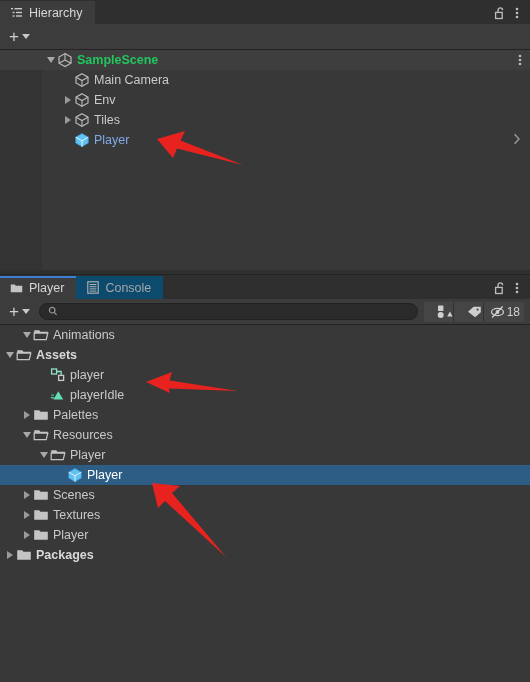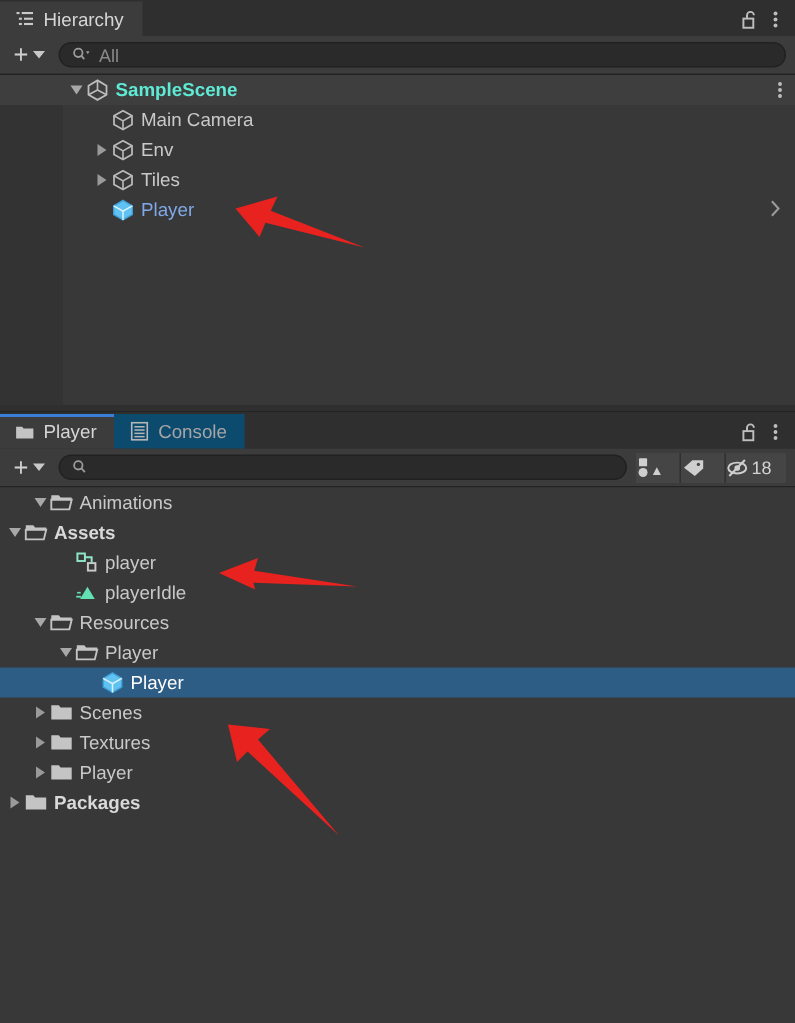--- a/index.html
+++ b/index.html
@@ -33,32 +33,32 @@
   .addbtn{display:flex;align-items:center;gap:3px;height:18px;padding:0 3px;color:#c8c8c8;}
   .plus{font-size:17px;line-height:15px;font-weight:400;color:#cfcfcf;}
   .caret-dn{width:0;height:0;border-left:4px solid transparent;border-right:4px solid transparent;border-top:5px solid #c8c8c8;}
   .searchfield{
     flex:1 1 auto;height:17px;background:#2a2a2a;border:1px solid #212121;border-radius:9px;
     display:flex;align-items:center;gap:5px;padding:0 8px;box-sizing:border-box;color:#8d8d8d;font-size:12px;
   }
   .searchfield .ph{color:#8a8a8a;}
 
   .iconbtn{
-    width:30px;height:20px;display:flex;align-items:center;justify-content:flex-start;
+    width:30px;height:20px;display:flex;align-items:center;justify-content:flex-end;
     background:#454545;border-right:1px solid #303030;box-sizing:border-box;color:#cdcdcd;
   }
   .iconbtn:last-child{border-right:none;}
   .btngroup{display:flex;align-items:center;height:20px;background:#454545;}
   .hidecount{font-size:12px;color:#d2d2d2;padding-right:4px;}
 
   
   .treewrap{position:relative;overflow:hidden;background:#383838;}
   .gutter{position:absolute;left:0;top:0;bottom:0;width:42px;background:#333333;}
   .row{position:relative;height:20px;display:flex;align-items:center;white-space:nowrap;font-size:12.5px;color:#c9c9c9;}
-  .row.scene{background:#3e3e3e;color:#5eead4;font-weight:bold;}
+  .row.scene{background:#3e3e3e;color:#22c55e;font-weight:bold;}
   .row.selected{background:#2d5c85;color:#ffffff;}
   .row .arrow{
     width:11px;height:11px;flex:0 0 auto;display:flex;align-items:center;justify-content:center;margin-right:1px;
   }
   .tri-right{width:0;height:0;border-top:4px solid transparent;border-bottom:4px solid transparent;border-left:6px solid #9a9a9a;}
   .tri-down{width:0;height:0;border-left:4.5px solid transparent;border-right:4.5px solid transparent;border-top:6px solid #a8a8a8;}
   .row .ico{width:16px;height:16px;flex:0 0 auto;display:flex;align-items:center;justify-content:center;margin-right:4px;}
   .row .lbl{line-height:20px;}
   .row.blue .lbl{color:#7fa9e8;}
   .row.bold .lbl{font-weight:bold;color:#d9d9d9;}
@@ -107,30 +107,20 @@
           </svg>
         </span>
       </div>
     </div>
 
     <div class="toolbar">
       <div class="addbtn">
         <span class="plus">+</span>
         <span class="caret-dn"></span>
       </div>
-      <div class="searchfield">
-        <span style="display:inline-flex;">
-          <svg width="13" height="11" viewBox="0 0 13 11">
-            <circle cx="4.2" cy="4.2" r="2.8" fill="none" stroke="#9b9b9b" stroke-width="1.2"></circle>
-            <line x1="6.3" y1="6.3" x2="8.2" y2="8.4" stroke="#9b9b9b" stroke-width="1.2"></line>
-            <path d="M9.3 3.2 l2.4 0 -1.2 2.0 z" fill="#9b9b9b"></path>
-          </svg>
-        </span>
-        <span class="ph">All</span>
-      </div>
     </div>
 
     <div class="treewrap" style="height:223px;">
       <div class="gutter"></div>
       <div id="hier-rows" style="position:relative;">
           <div class="row scene">
             <span style="width: 45px; flex: 0 0 auto;"></span>
             <span class="arrow">
               <span class="tri-down"></span>
             </span>
@@ -329,20 +319,32 @@
             <span style="width: 38px; flex: 0 0 auto;"></span>
             <span class="arrow"></span>
             <span class="ico">
               <svg width="16" height="16" viewBox="0 0 16 16">
                 <path d="M8.3 4.2 L13.2 12.4 L3.4 12.4 Z" fill="#63e0b4"></path>
                 <rect x="0.8" y="10.2" width="3.2" height="1.2" fill="#63e0b4"></rect>
                 <rect x="1.4" y="7.6" width="2.4" height="1.1" fill="#63e0b4"></rect>
               </svg>
             </span>
             <span class="lbl">playerIdle</span>
+          </div>
+          <div class="row">
+            <span style="width: 21px; flex: 0 0 auto;"></span>
+            <span class="arrow">
+              <span class="tri-right"></span>
+            </span>
+            <span class="ico">
+              <svg width="16" height="16" viewBox="0 0 16 16">
+                <path d="M1.2 3.2 h5 l1.2 1.5 h7.4 v8 h-13.6 z" fill="#c4c4c4"></path>
+              </svg>
+            </span>
+            <span class="lbl">Palettes</span>
           </div>
           <div class="row">
             <span style="width: 21px; flex: 0 0 auto;"></span>
             <span class="arrow">
               <span class="tri-down"></span>
             </span>
             <span class="ico">
               <svg width="16" height="16" viewBox="0 0 16 16">
                 <path d="M1.2 3.2 h5 l1.2 1.5 h7.4 v1.3 h-13.6 z" fill="#c4c4c4"></path>
                 <path d="M1.2 6.2 h13.6 l-1.6 6.4 h-12 z" fill="none" stroke="#c4c4c4" stroke-width="1.25"></path>

